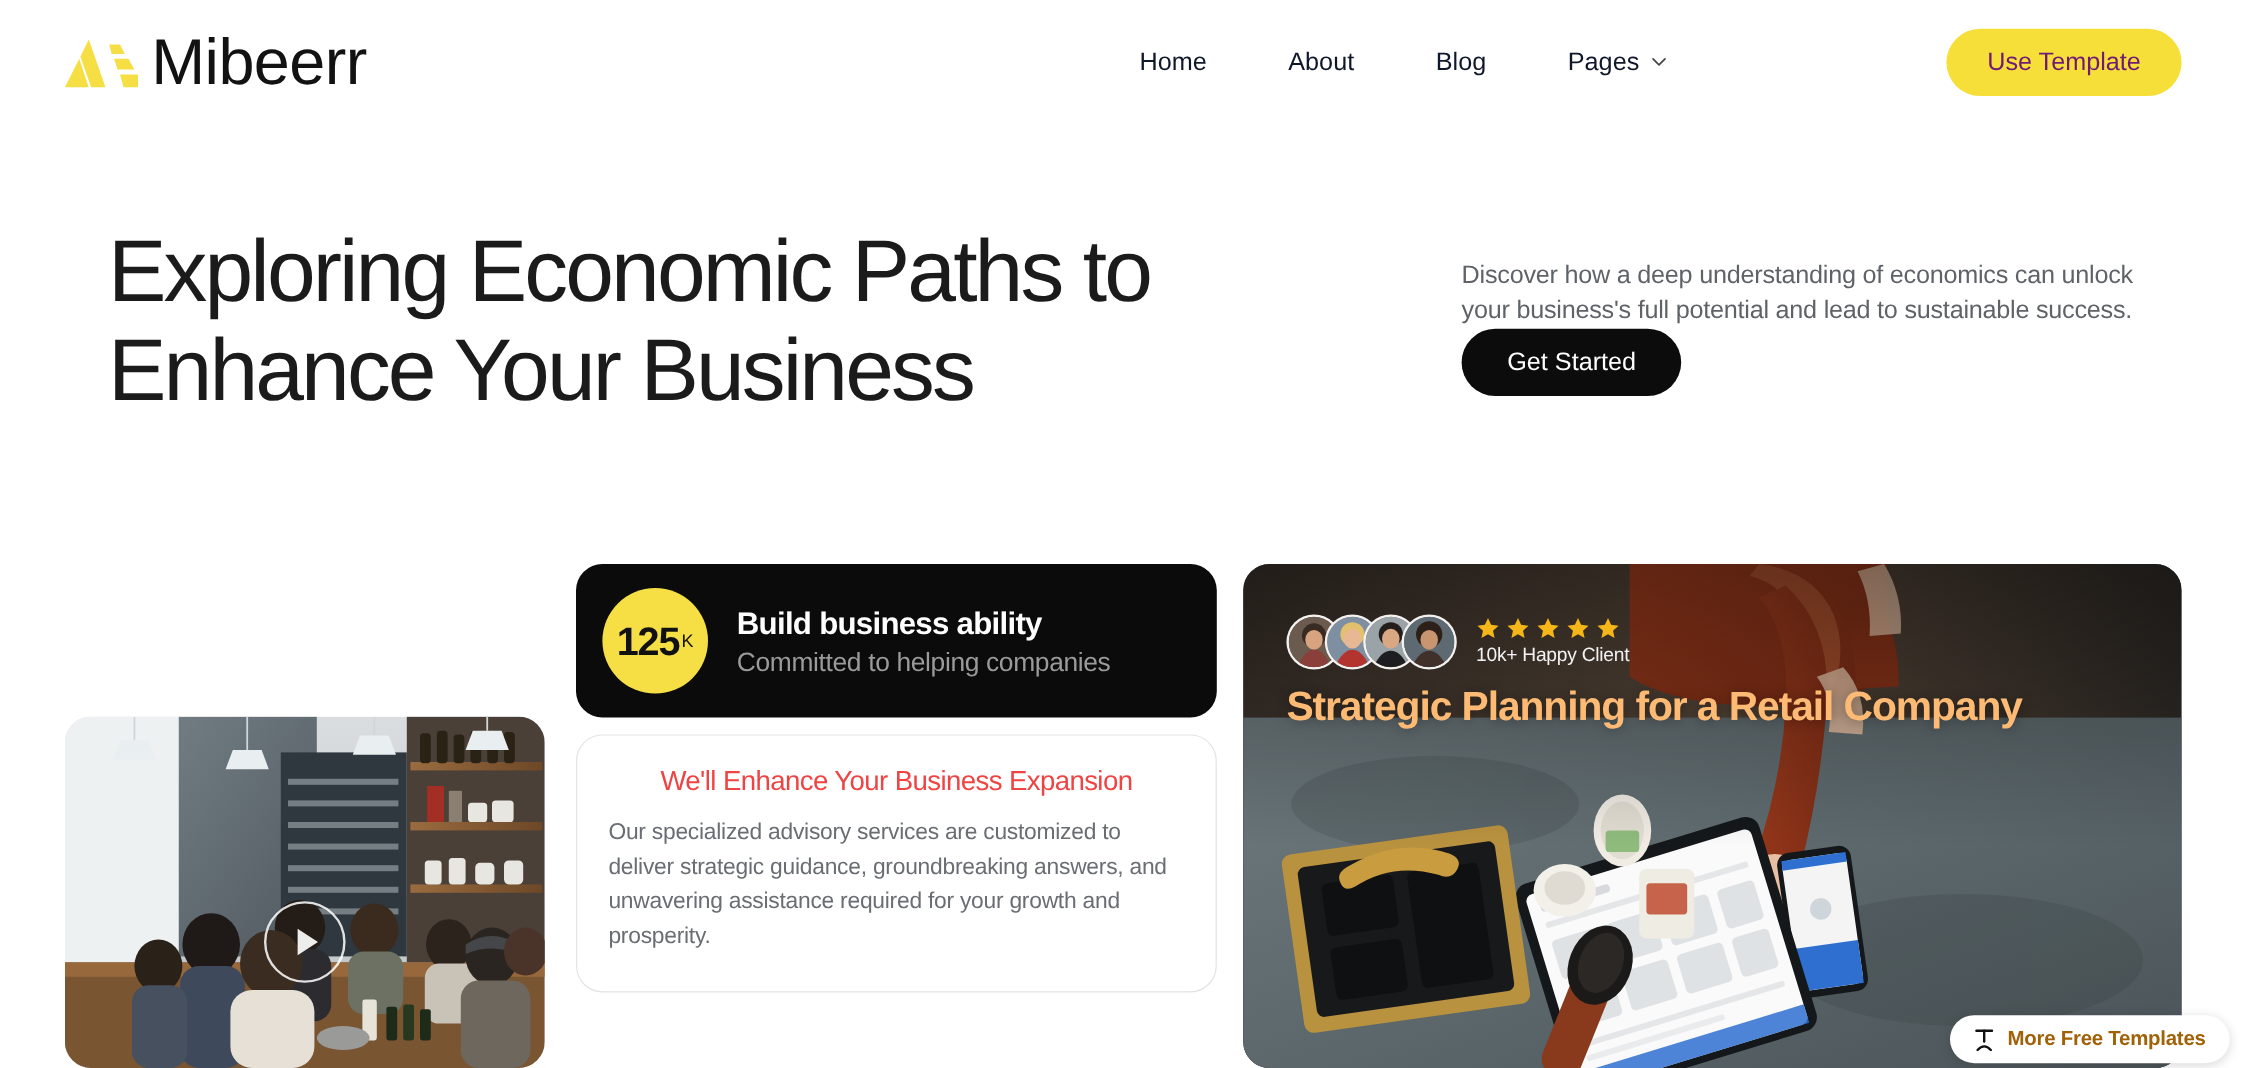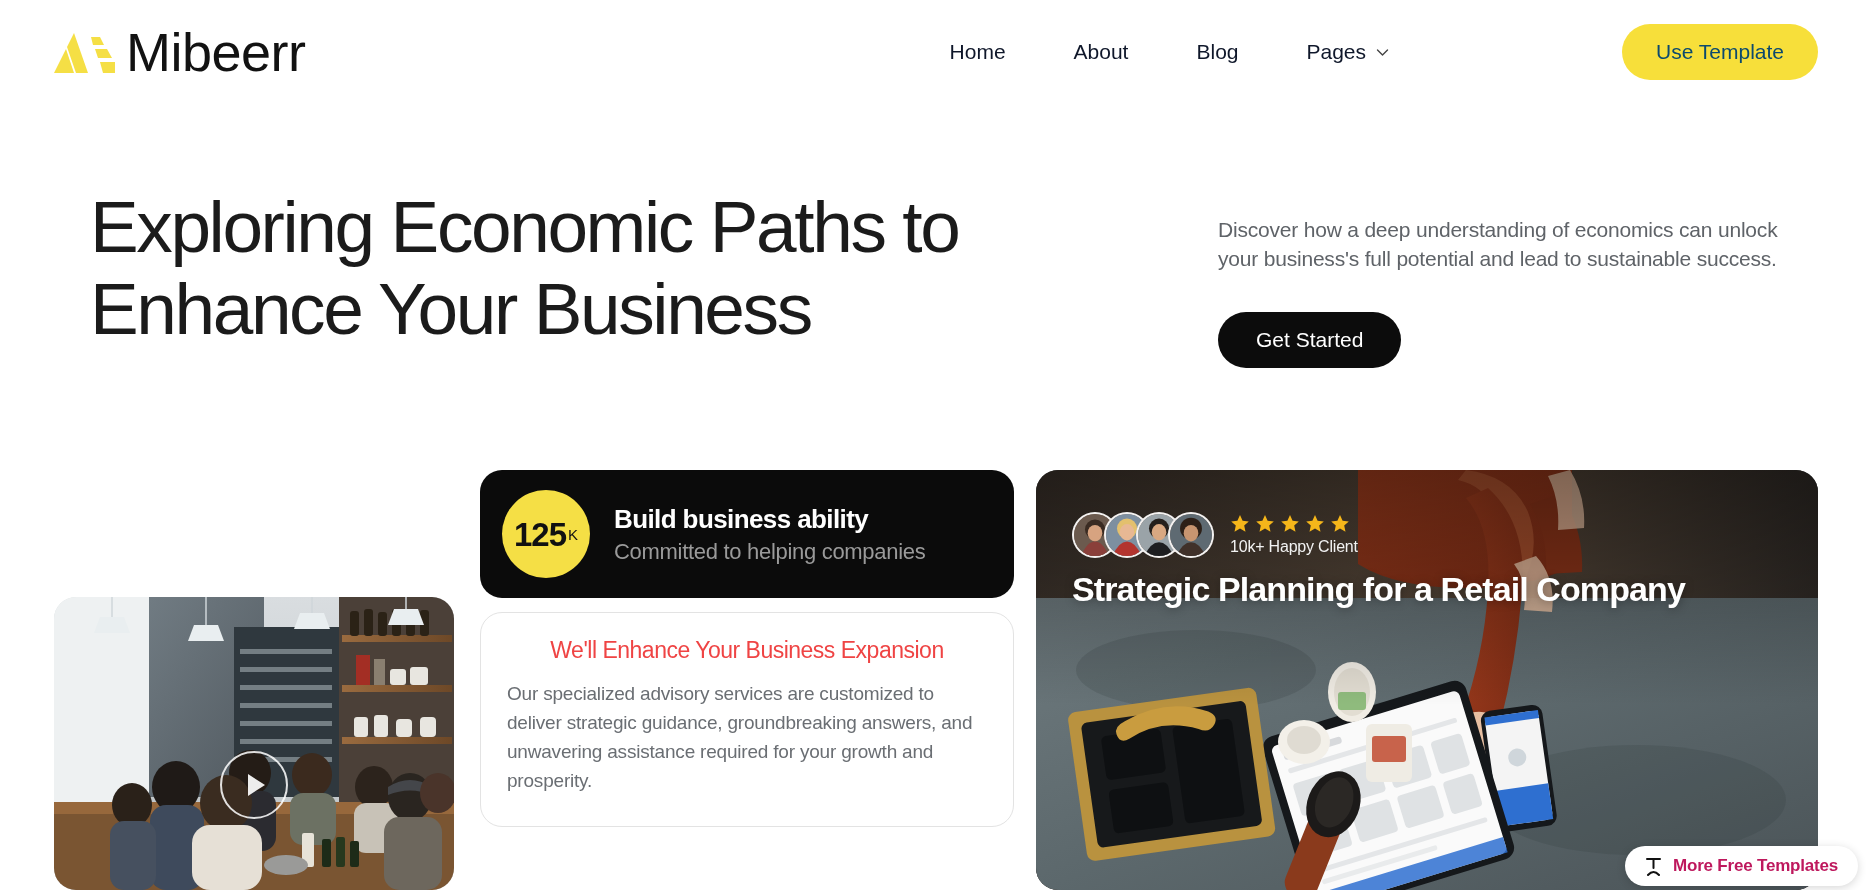--- a/index.html
+++ b/index.html
@@ -30,21 +30,21 @@
   }
   .nav-item {
     font-size: 21px; color: #0f172a; font-weight: 400;
     padding: 0 34px; cursor: pointer; white-space: nowrap;
     display:flex; gap:10px;
   }
   .chev { display:inline-block; width:13px; height:13px; }
   .nav-cta {
     margin-left: auto;
     background: #F7DF3A;
-    color: #0c4a6e;
+    color: #701a75;
     font-size: 21px; font-weight: 500;
     border-radius: 999px;
     padding: 16px 34px;
     border: none; cursor: pointer;
     white-space: nowrap;
   }
 
   
   .hero {
     position: absolute; top: 186px; left: 0; width: 1872px;
@@ -66,21 +66,20 @@
     width: 600px;
     padding-top: 30px;
   }
   .hero-sub {
     font-size: 21px;
     line-height: 1.38;
     color: #5f6368;
     letter-spacing: -0.2px;
   }
   .hero-btn {
-    margin-top: 38px;
     display: inline-block;
     background: #0c0c0c;
     color: #fff;
     font-size: 21px;
     font-weight: 400;
     border-radius: 999px;
     padding: 16px 38px;
     border: none; cursor: pointer;
   }
 
@@ -176,39 +175,39 @@
     margin-left: -14px; overflow: hidden;
     background: #8a7a70;
   }
   .avatar:first-child { margin-left: 0; }
   .rating-text-col { display: flex; flex-direction: column; gap: 4px; }
   .stars { display: flex; gap: 5px; }
   .star { width: 20px; height: 20px; display:block; }
   .happy { color: #f2f2f2; font-size: 16px; font-weight: 500; letter-spacing: -0.2px;}
   .feature-title {
     position: absolute; left: 36px; top: 100px;
-    color: #ffffff;
+    color: #fdba74;
     font-size: 34px; font-weight: 700;
     letter-spacing: -0.9px;
     text-shadow: 0 1px 10px rgba(0,0,0,.35);
   }
 
   
   .badges {
     position: absolute; right: 14px; bottom: 4px;
     display: flex; flex-direction: column; align-items: flex-end; gap: 12px;
     z-index: 20;
   }
   .badge {
     background: #fff;
     border-radius: 999px;
     box-shadow: 0 2px 10px rgba(0,0,0,.16);
     padding: 10px 20px;
     display: flex; align-items: center; gap: 11px;
-    font-size: 17px; font-weight: 700; color: #be185d;
+    font-size: 17px; font-weight: 700; color: #a16207;
     white-space: nowrap; cursor: pointer;
     letter-spacing: -0.2px;
   }
   .badge svg { display:block; }
 </style>
 </head>
 <body>
 
 <div class="page">
 

